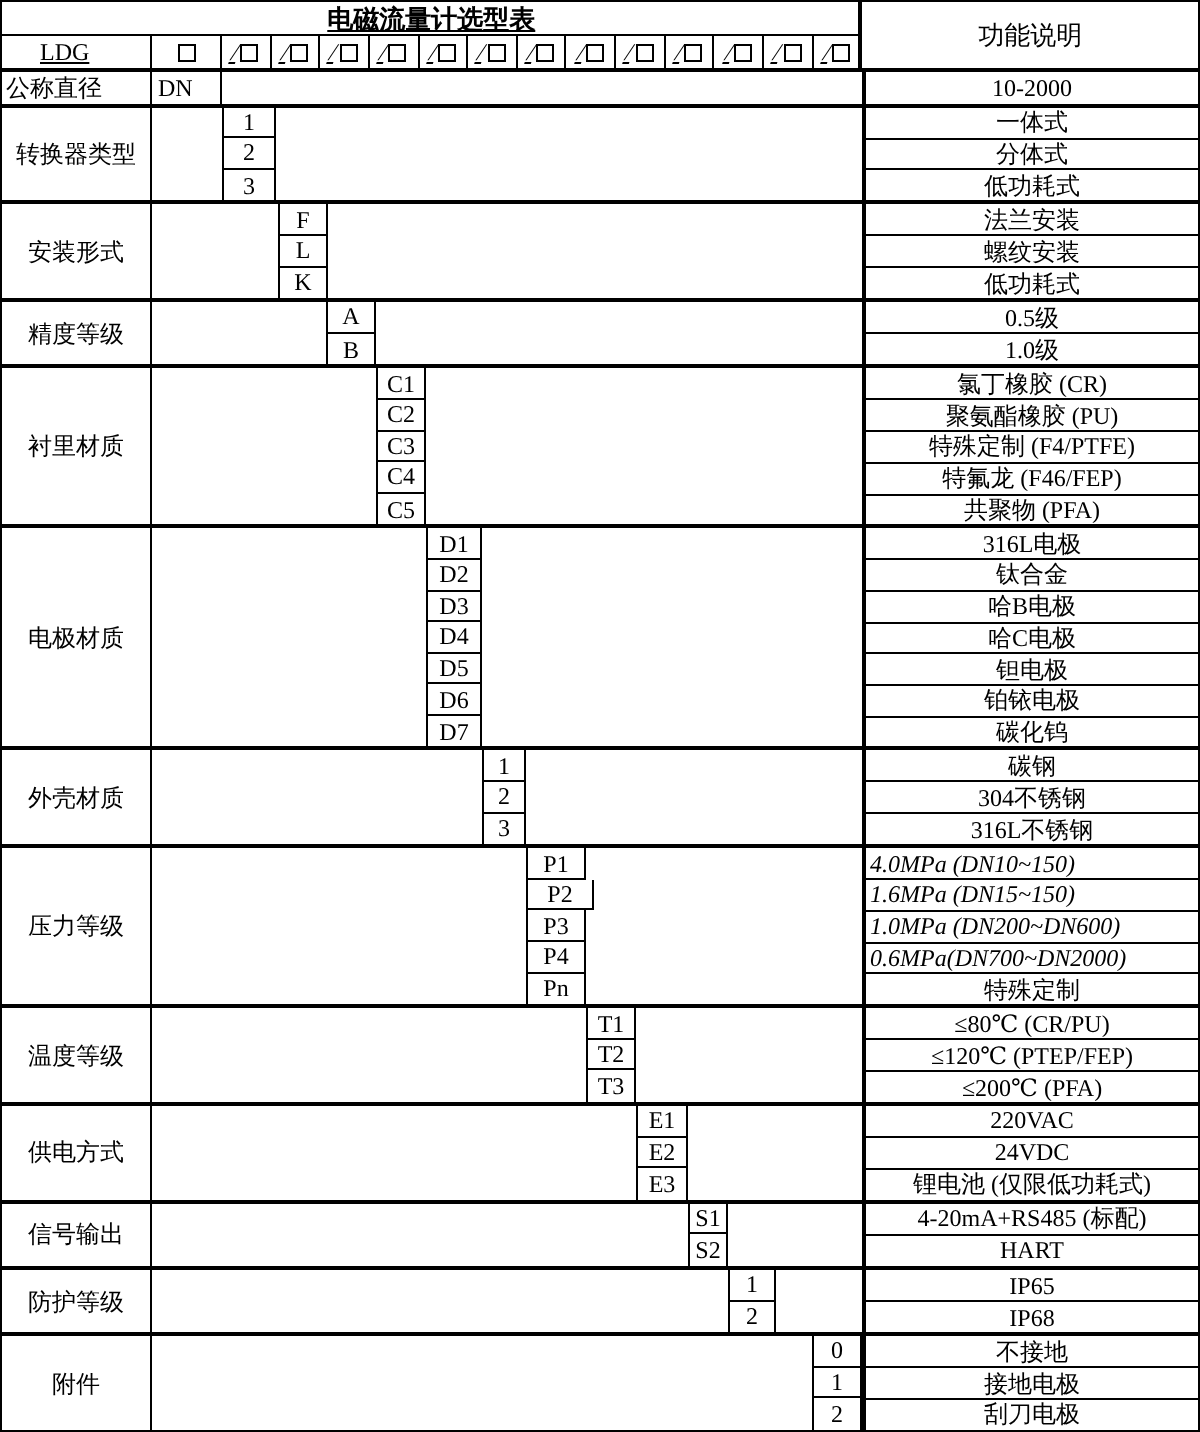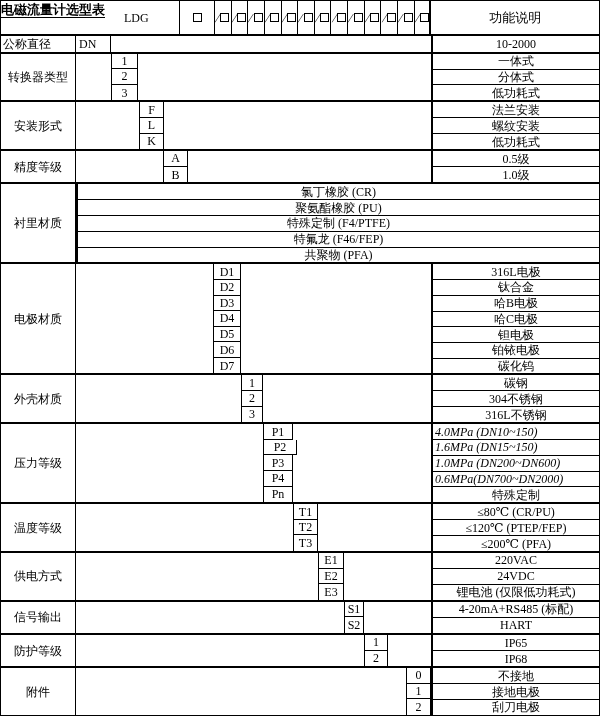--- a/index.html
+++ b/index.html
@@ -7,21 +7,21 @@
   .otable {
     width:600px; height:716px;
     border:1px solid #000;
     background:#fff; color:#000;
     display:flex; flex-direction:column;
     font-family:"Liberation Serif","DejaVu Serif",serif;
     font-size:12px; line-height:1;
   }
   
   .header { display:flex; height:35px; border-bottom:2px solid #000; flex:0 0 auto; }
-  .header-left { width:430px; display:flex; flex-direction:row; }
+  .header-left { width:430px; display:flex; flex-direction:column;text-decoration:underline; }
   .title-row {
     height:17px; border-bottom:1px solid #000;
     display:flex; align-items:center; justify-content:center;
     font-weight:bold; font-size:13px;
   }
   .ldg-row { flex:1; display:flex; }
   .ldg-cell { width:75px; border-right:1px solid #000; display:flex; align-items:center; padding-left:19px; }
   .dnbox-cell { width:35px; border-right:1px solid #000; display:flex; align-items:center; justify-content:center; }
   .ph-strip { flex:1; display:flex; }
   .ph-cell { flex:1; border-right:1px solid #000; display:flex; align-items:center; justify-content:center; }
@@ -190,20 +190,37 @@
             <div class="code-box" style="left: 87px; width: 25px;">B</div>
           </div>
         </div>
         <div class="sec-desc">
           <div class="desc-cell">0.5级</div>
           <div class="desc-cell">1.0级</div>
         </div>
       </div>
       <div class="section" style="flex: 5 1 0px;">
         <div class="sec-label">衬里材质</div>
+        <div class="sec-codes">
+          <div class="code-row">
+            <div class="code-box" style="left: 112px; width: 25px;">C1</div>
+          </div>
+          <div class="code-row">
+            <div class="code-box" style="left: 112px; width: 25px;">C2</div>
+          </div>
+          <div class="code-row">
+            <div class="code-box" style="left: 112px; width: 25px;">C3</div>
+          </div>
+          <div class="code-row">
+            <div class="code-box" style="left: 112px; width: 25px;">C4</div>
+          </div>
+          <div class="code-row">
+            <div class="code-box" style="left: 112px; width: 25px;">C5</div>
+          </div>
+        </div>
         <div class="sec-desc">
           <div class="desc-cell">氯丁橡胶 (CR)</div>
           <div class="desc-cell">聚氨酯橡胶 (PU)</div>
           <div class="desc-cell">特殊定制 (F4/PTFE)</div>
           <div class="desc-cell">特氟龙 (F46/FEP)</div>
           <div class="desc-cell">共聚物 (PFA)</div>
         </div>
       </div>
       <div class="section" style="flex: 7 1 0px;">
         <div class="sec-label">电极材质</div>

